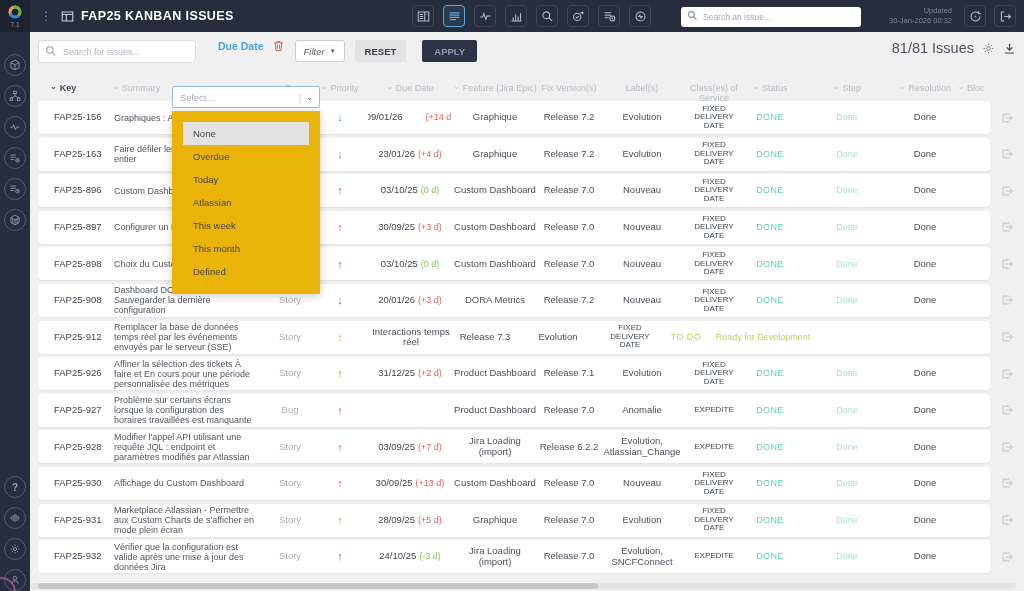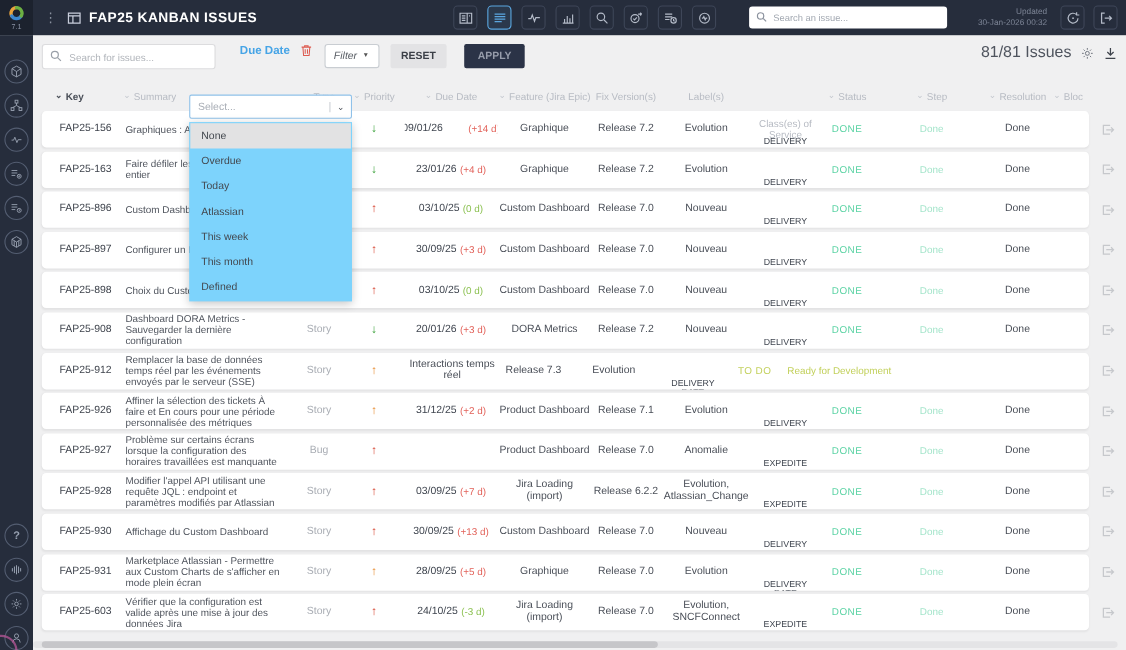--- a/index.html
+++ b/index.html
@@ -58,39 +58,39 @@
   .hcell.sorted .chev { color:#4a4f58; }
   .hcell.c1 { justify-content:flex-start; padding-left:12px; }
   .hcell.c2 { justify-content:flex-start; padding-left:4px; }
 
   .rows { position:absolute; left:38px; top:101px; width:986px; z-index:4; }
   .row { display:flex; align-items:stretch; margin-bottom:3.6px; height:33px; }
   .row-card { width:952px; background:#ffffff; border-radius:4px; box-shadow:0 1px 2px rgba(0,0,0,0.06); display:flex; align-items:stretch; }
   .cell { display:flex; align-items:center; justify-content:center; font-size:9.5px; color:#4a4f58; text-align:center; line-height:10.5px; overflow:hidden; }
   .c1 { width:70px; } .c2 { width:160px; } .c3 { width:44px; } .c4 { width:56px; }
   .c5 { width:84px; } .c6 { width:86px; } .c7 { width:62px; } .c8 { width:84px; }
-  .c9 { width:60px;margin-top:24px; } .c10 { width:52px; } .c11 { width:102px; } .c12 { width:54px; } .c13 { width:38px; }
+  .c9 { width:60px; } .c10 { width:52px; } .c11 { width:102px; } .c12 { width:54px; } .c13 { width:38px; }
   .cell.key { justify-content:flex-start; padding-left:16px; color:#3f444d; text-align:left; }
   .cell.summary { justify-content:flex-start; padding:1px 10px 1px 6px; text-align:left; font-size:9px; line-height:10px; color:#50555e; }
   .cell.type { color:#a9adb4; }
   .cell.prio { font-size:11px; font-weight:bold; }
   .cell.due { gap:3px; white-space:nowrap; color:#3f454f; }
   .cell.due .due-delta { font-size:9px; }
   .cell.clsvc { font-size:8px; line-height:8.5px; color:#3f454f; padding:0 4px; }
   .cell.status { font-size:9px; letter-spacing:0.4px; }
   .cell.step { font-size:9px; }
   .cell.resolution { color:#494e57; }
   .row-export { width:34px; display:flex; align-items:center; justify-content:center; color:#c6c8cc; cursor:pointer; }
 
   
   .dd-select { position:absolute; left:172px; top:86px; width:148px; height:22px; background:#fff; border:1px solid #8fc1e9; border-radius:2px; display:flex; align-items:center; z-index:20; cursor:pointer; }
   .dd-select .ph { font-size:9.5px; color:#a9aeb6; padding-left:7px; flex:1; }
   .dd-select .sep { color:#c7cbd1; font-size:10px; }
   .dd-select .chv { font-size:8px; color:#4a4f58; padding:0 6px 0 5px; }
-  .dd-list { position:absolute; left:172px; top:111px; width:148px; background:#7dd3fc; box-shadow:0 2px 8px rgba(0,0,0,0.22); z-index:20; padding:1px; }
+  .dd-list { position:absolute; left:172px; top:111px; width:148px; background:#eab308; box-shadow:0 2px 8px rgba(0,0,0,0.22); z-index:20; padding:11px; }
   .dd-option { height:23px; display:flex; align-items:center; padding-left:10px; font-size:9.5px; color:#43484f; cursor:pointer; }
   .dd-option.highlighted { background:#e2e2e3; }
 
   
   .hscroll { position:absolute; left:30px; bottom:2px; width:986px; height:6px; background:#e4e4e6; border-radius:3px; z-index:6; }
   .hscroll .thumb { position:absolute; left:8px; top:0; width:560px; height:6px; background:#c6c6c9; border-radius:3px; cursor:pointer; }
 
   svg { display:block; }
 </style>
 </head>
@@ -635,21 +635,21 @@
       <div class="cell c13 bloc"></div>
     </div>
     <div class="row-export">
       <svg width="14" height="14" viewBox="0 0 16 16" fill="none" stroke="currentColor" stroke-width="1.3">
             <path d="M10.5 3.5H3.5v9h7 M6.5 8H14 M11.5 5.5L14 8l-2.5 2.5"></path>
           </svg>
     </div>
   </div>
       <div class="row">
     <div class="row-card">
-      <div class="cell c1 key">FAP25-603</div>
+      <div class="cell c1 key">FAP25-932</div>
       <div class="cell c2 summary">Vérifier que la configuration est valide après une mise à jour des données Jira</div>
       <div class="cell c3 type">Story</div>
       <div class="cell c4 prio" style="color: rgb(213, 65, 45);">↑</div>
       <div class="cell c5 due">
         <span class="due-date">24/10/25</span>
         <span class="due-delta" style="color: rgb(140, 193, 82);">(-3 d)</span>
       </div>
       <div class="cell c6">Jira Loading (import)</div>
       <div class="cell c7">Release 7.0</div>
       <div class="cell c8">Evolution, SNCFConnect</div>

